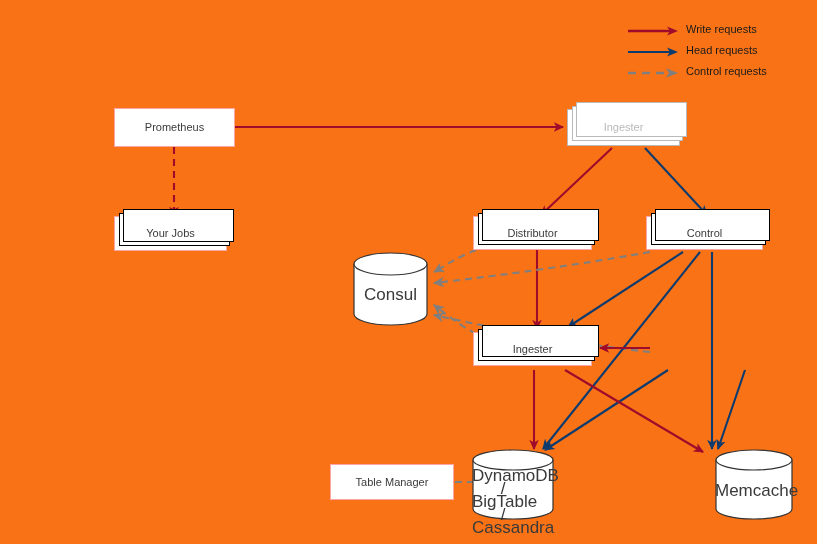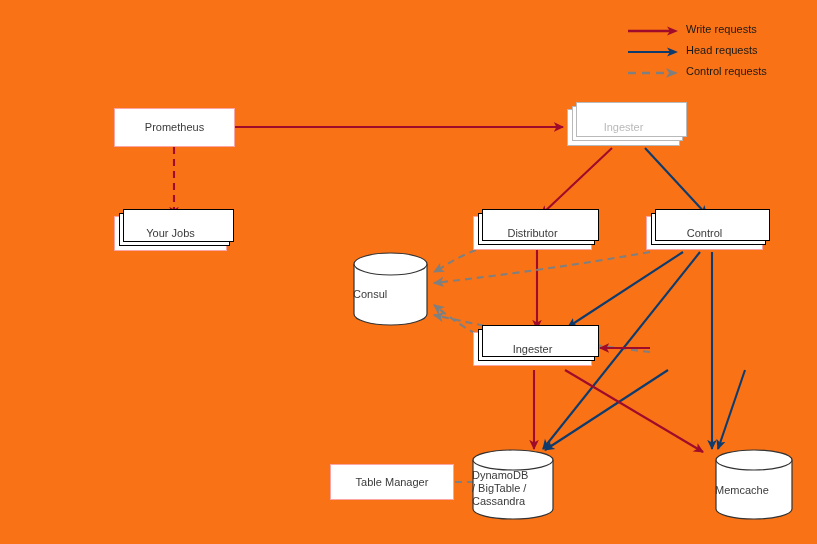--- a/index.html
+++ b/index.html
@@ -82,21 +82,22 @@
   .cyl svg {
     position: absolute;
     left: 0;
     top: 0;
     overflow: visible;
   }
   .cyl .cyl-lbl {
     position: absolute;
     left: 0;
     width: 100%;
-    font-size: 11px;
+    text-align: center;
+    font-size: 17px;
     line-height: 13px;
     color: #3a3a3a;
     white-space: pre-line;
   }
 
   
   #legend {
     position: absolute;
     left: 627px;
     top: 18px;

